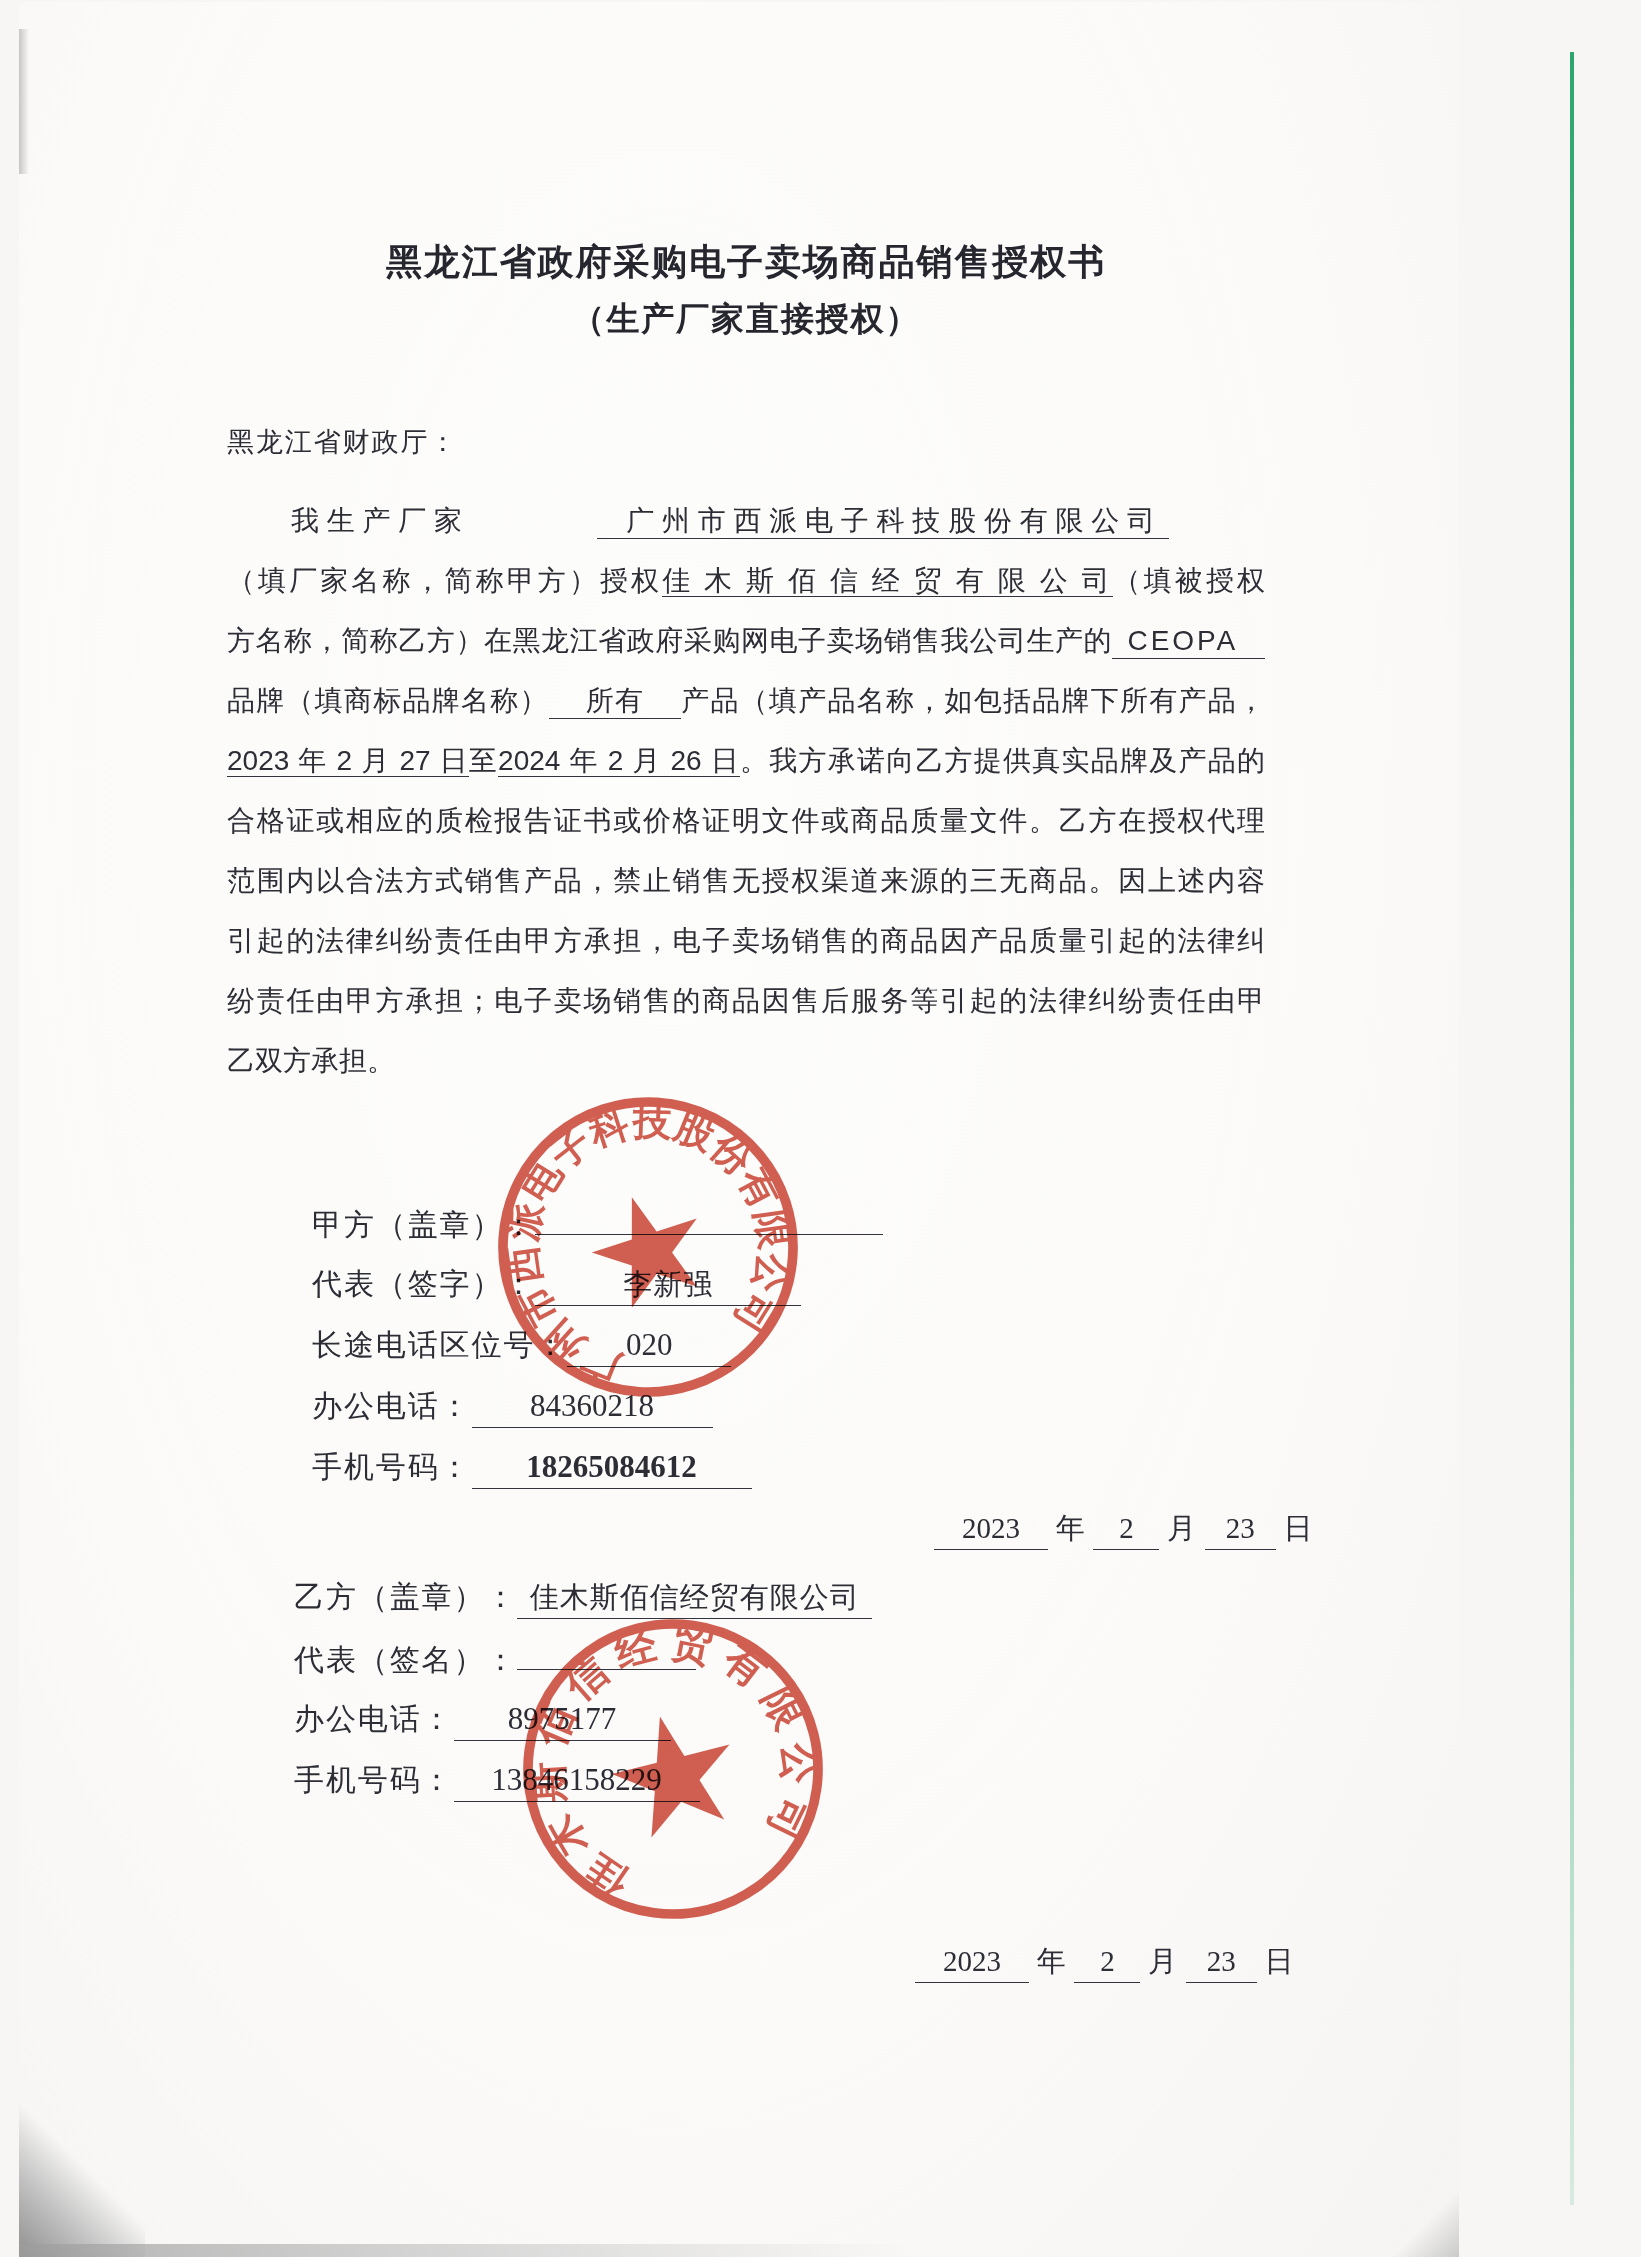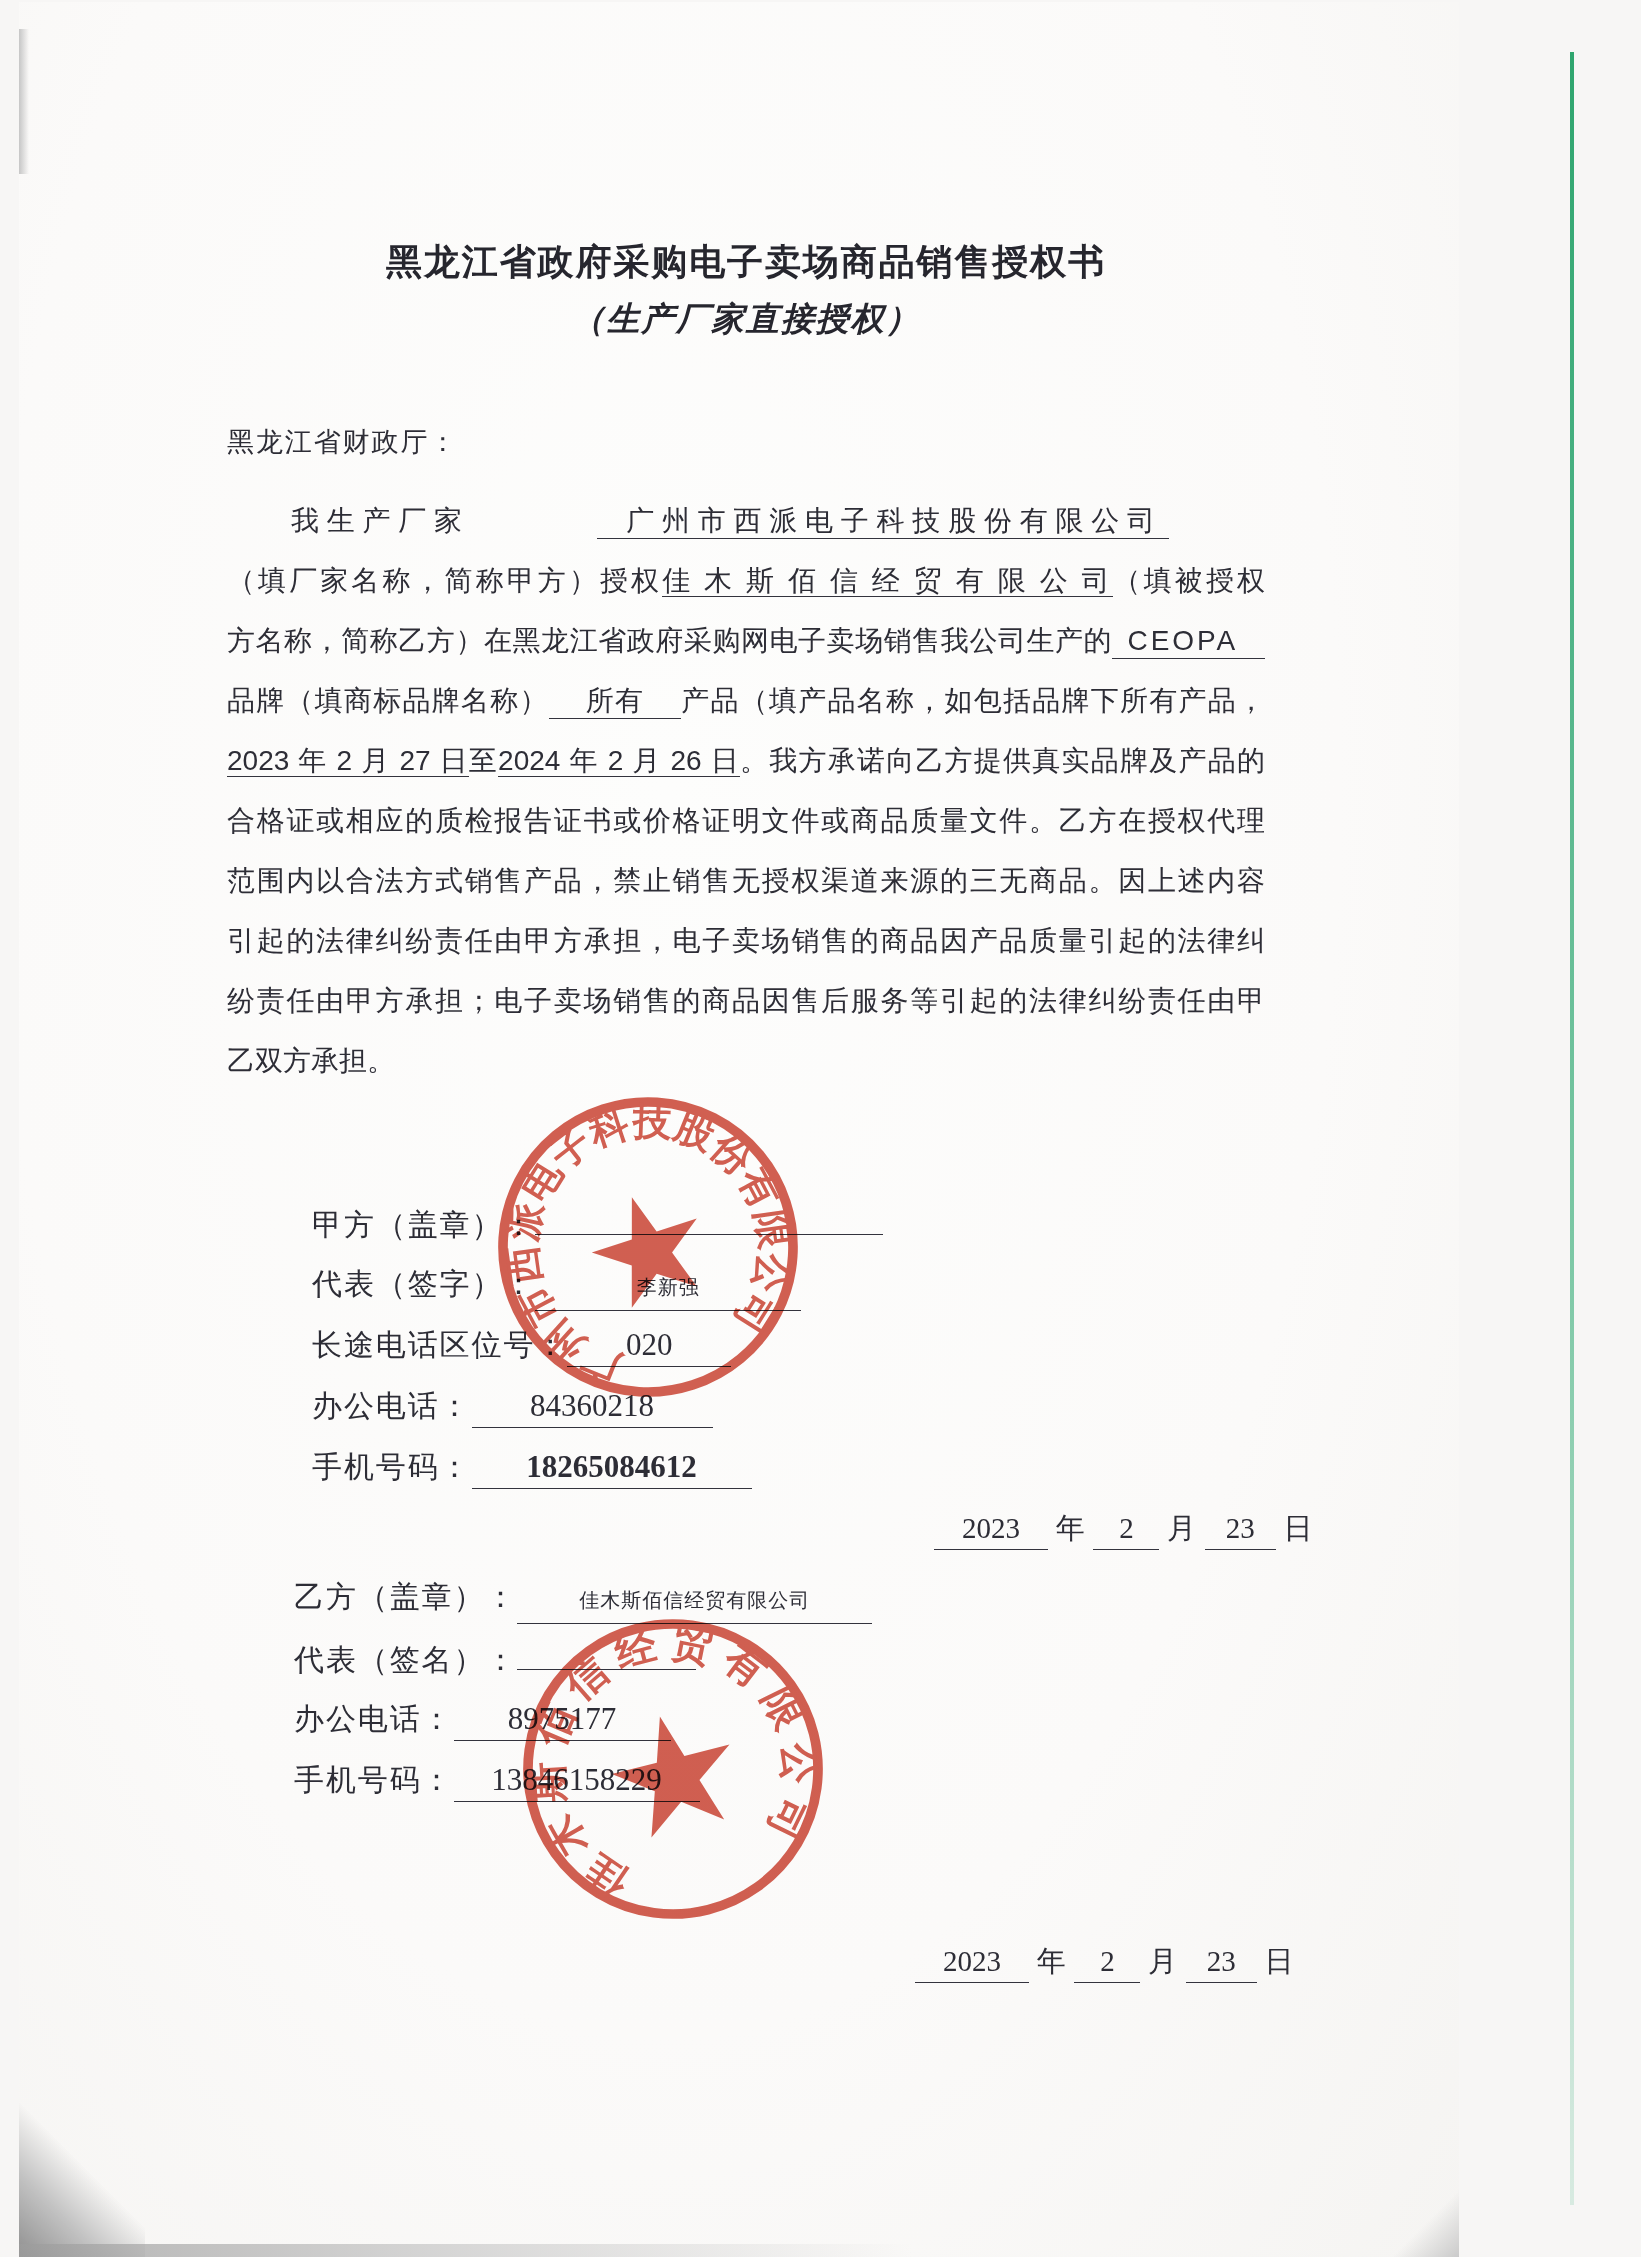--- a/index.html
+++ b/index.html
@@ -24,42 +24,42 @@
   .corner-bl{position:absolute;left:0;bottom:0;width:126px;height:203px;
     background:linear-gradient(225deg,rgba(255,255,255,0) 52%,#c2c2c2 74%,#8e8e8e 100%);}
   .bottom-strip{position:absolute;left:0;bottom:0;width:62%;height:15.4px;
     background:linear-gradient(90deg,#9c9c9c,#c8c8c8 45%,rgba(242,240,239,0) 100%);opacity:.75;}
   .corner-br{position:absolute;right:0;bottom:0;width:68px;height:97px;
     background:linear-gradient(135deg,rgba(255,255,255,0) 58%,#c9c9c9 100%);}
   
   .title{position:absolute;left:208px;top:236px;width:1038px;text-align:center;
     font-size:36px;font-weight:700;letter-spacing:1.9px;color:#26262e;}
   .subtitle{position:absolute;left:208px;top:295px;width:1038px;text-align:center;
-    font-size:33px;font-weight:700;letter-spacing:1.9px;color:#26262e;font-style:italic;}
+    font-size:33px;font-weight:700;letter-spacing:1.9px;color:#26262e;}
   .salutation{position:absolute;left:208px;top:422px;font-size:27px;letter-spacing:1.9px;}
   .para{position:absolute;left:208px;top:489px;width:1038px;font-size:28px;color:#2d2d36;}
   .pline{height:60px;line-height:60px;}
   .pline.just{text-align:justify;text-align-last:justify;}
   .nowrap{white-space:nowrap;}
   .u{border-bottom:1.9px solid #33333d;}
   .ind{display:inline-block;margin-left:64px;}
   .gap{display:inline-block;width:135px;}
   .u-pad{padding:0 13.5px 1.9px 29px;}
   .u-all{padding:0 37px 1.9px 37px;}
   .u-ceopa{padding:0 27px 1.9px 15.4px;font-family:Liberation Sans, sans-serif;letter-spacing:2.9px;}
   
   .sigblock{position:absolute;font-size:30px;color:#2d2d36;}
   .block-a{left:293px;top:1190px;}
   .block-b{left:275px;top:1564px;}
   .frow{height:61px;line-height:61px;white-space:nowrap;}
   .flabel{letter-spacing:1.9px;}
   .fvalue{display:inline-block;border-bottom:1.9px solid #33333d;text-align:center;
     line-height:42px;height:42px;vertical-align:baseline;
     font-family:"Liberation Serif",serif;font-size:31px;}
-  .fvalue.cjk{font-family:Liberation Mono, monospace;font-size:20px;letter-spacing:1px;}
+  .fvalue.cjk{font-family:Liberation Sans, sans-serif;font-size:29px;letter-spacing:1px;}
   .wA1{width:348px;} .wA2{width:266px;} .wA3{width:164px;} .wA4{width:241px;} .wA5{width:280px;font-weight:bold;}
   .wB1{width:355px;} .wB2{width:179px;} .wB3{width:145px;} .wB4{width:217px;} .wB5{width:246px;text-align:center;}
   .daterow{position:absolute;font-size:29px;white-space:nowrap;color:#2d2d36;}
   .date-a{left:915px;top:1506px;}
   .date-b{left:896px;top:1939px;}
   .dseg{display:inline-block;border-bottom:1.9px solid #33333d;text-align:center;
     font-family:"Liberation Serif",serif;line-height:41px;height:41px;}
   .dyear{width:114px;} .dmonth{width:66px;} .dday{width:71px;}
   .dsuf{letter-spacing:1px;display:inline-block;padding:0 7.7px;}
   

